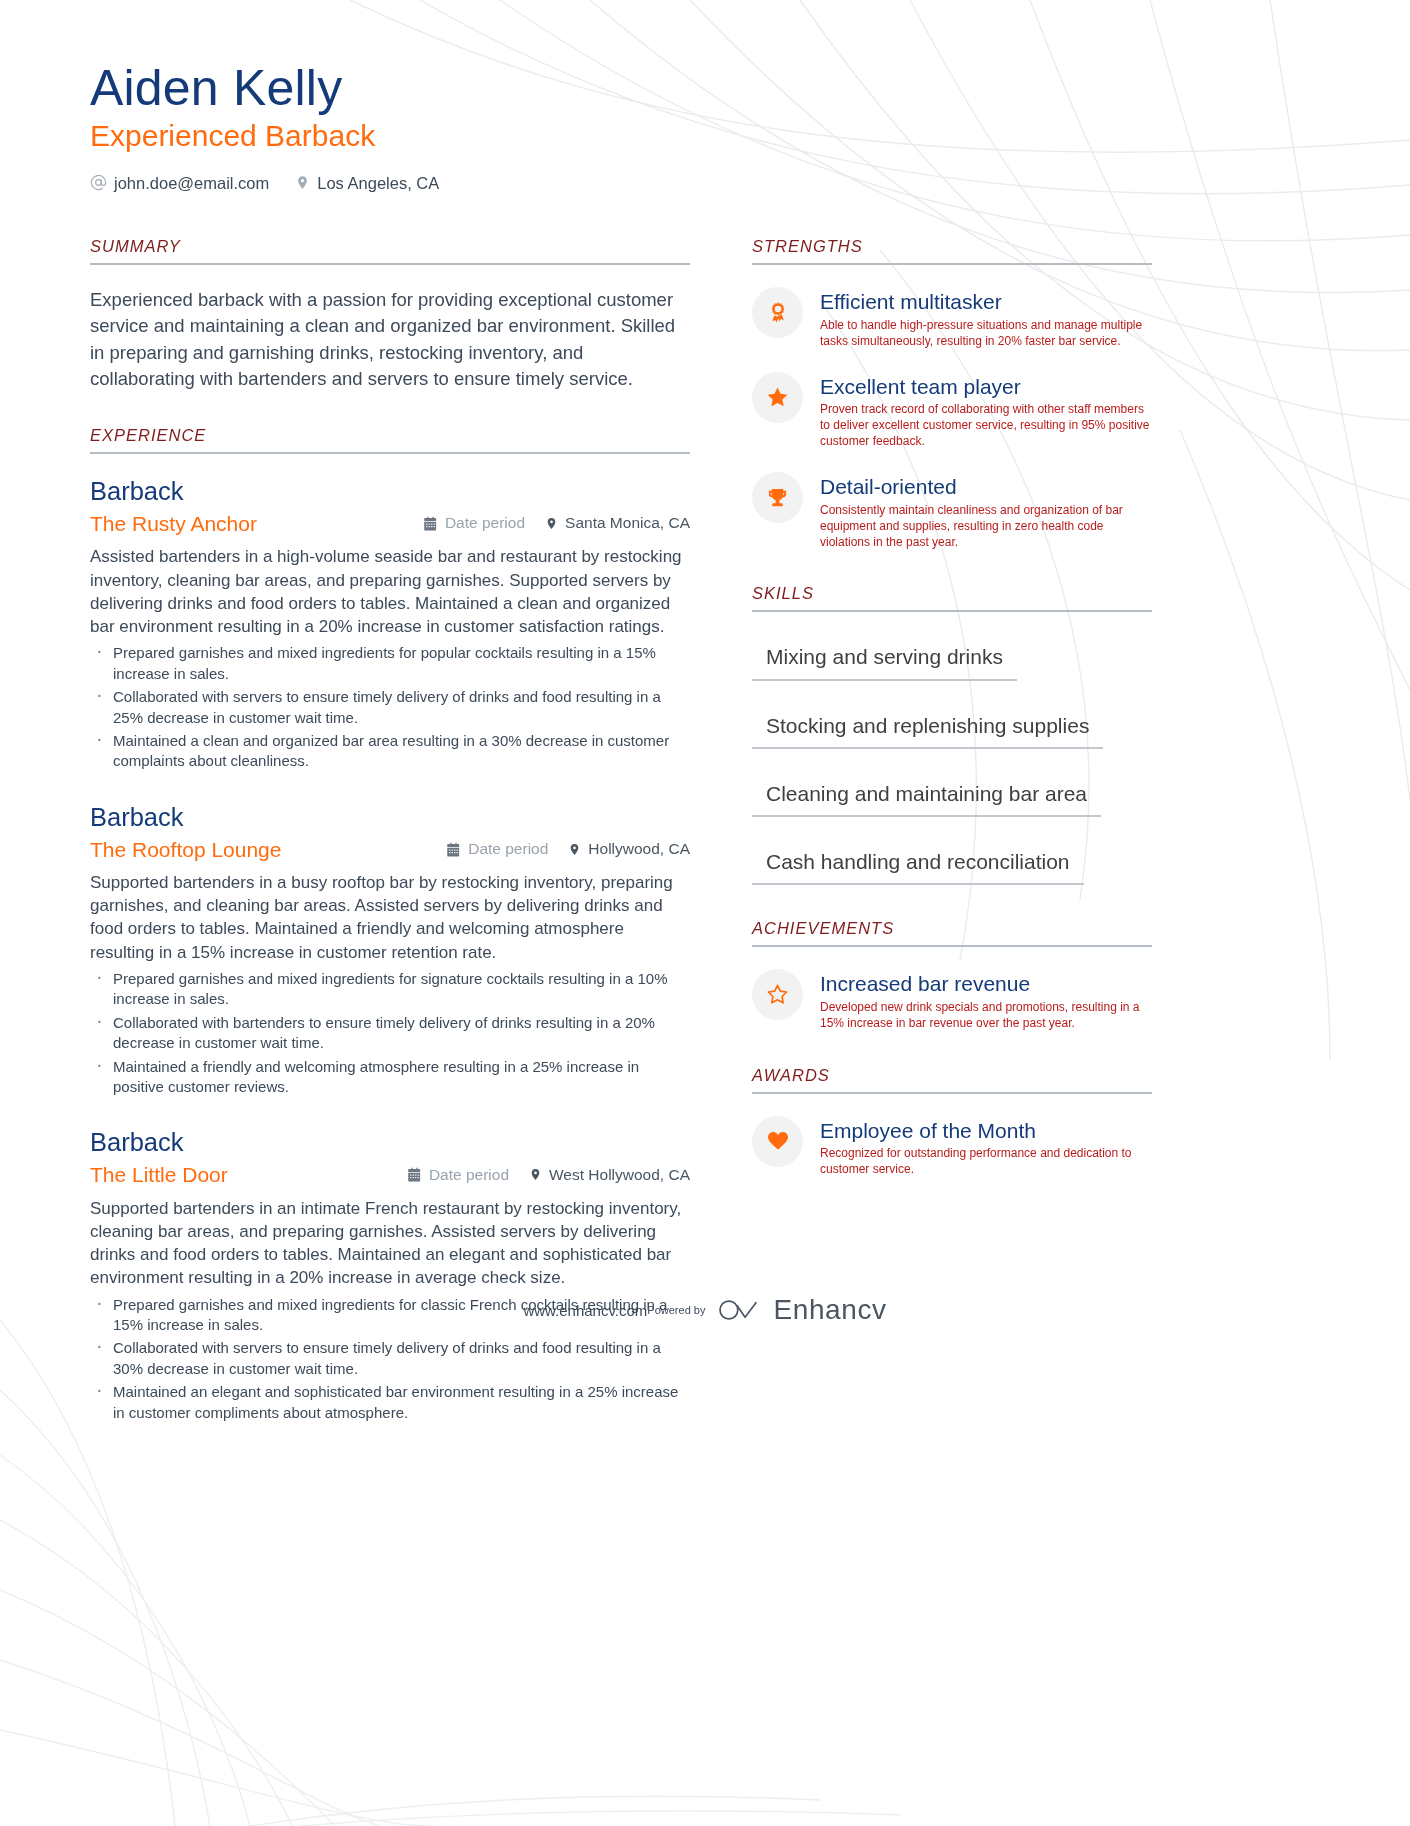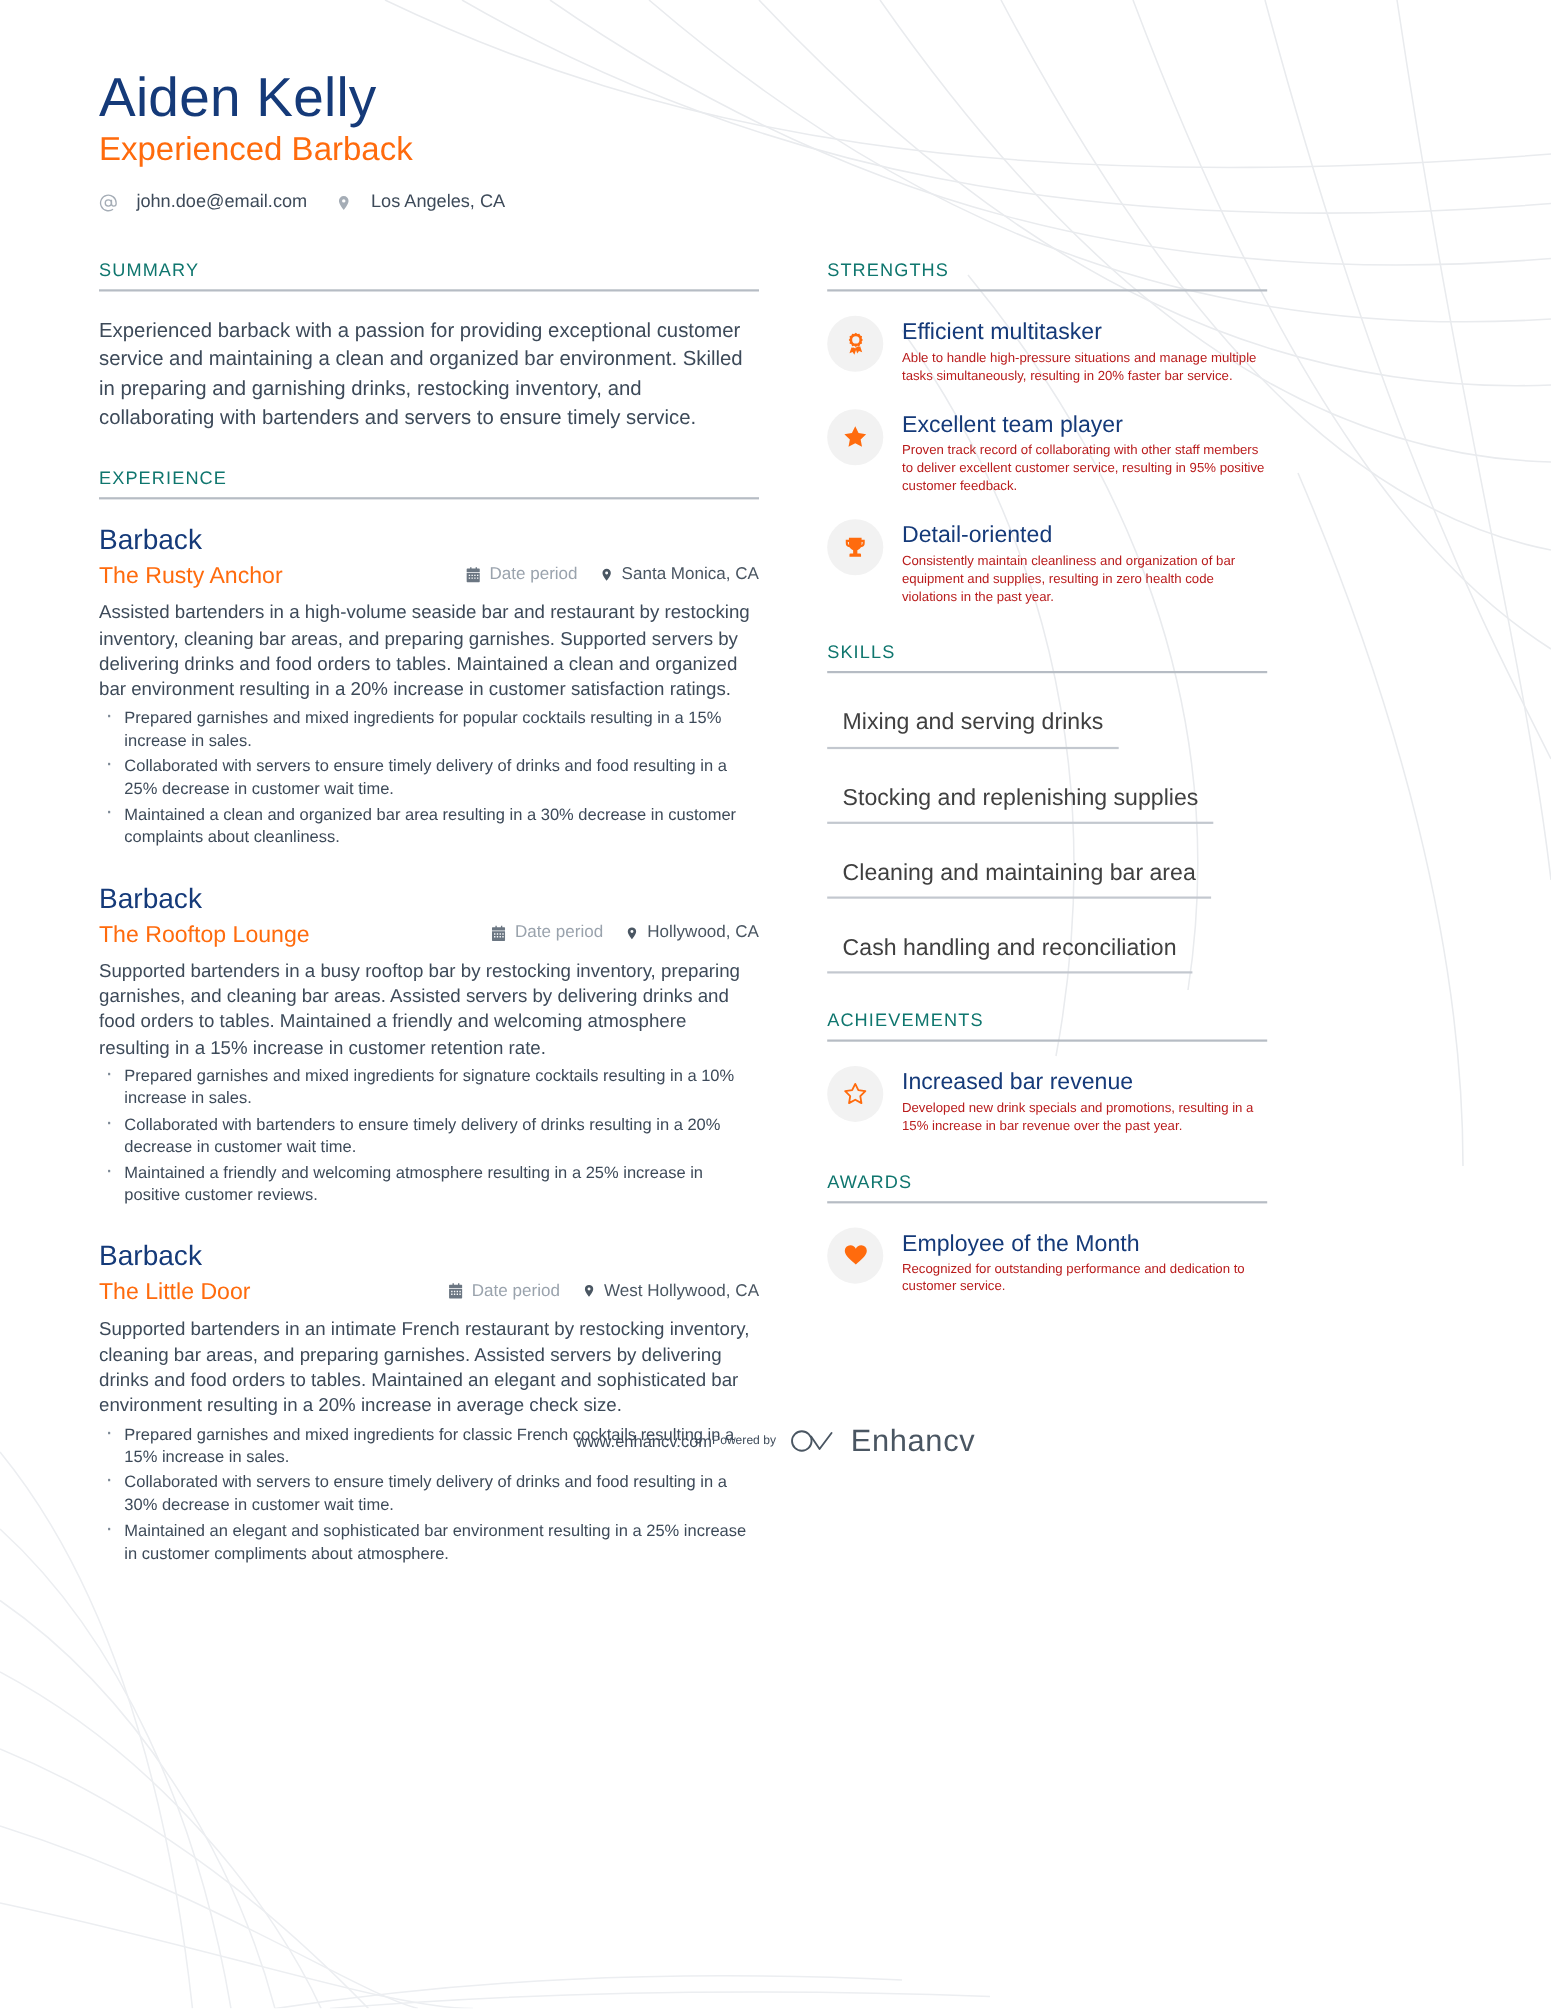--- a/index.html
+++ b/index.html
@@ -58,41 +58,42 @@
   }
 
   .contact-row {
     margin-top: 20px;
     display: flex;
     align-items: center;
     gap: 26px;
     font-size: 16.5px;
     color: #3d4a59;
   }
-  .contact-item { display: flex; align-items: flex-end; gap: 17px; }
+  .contact-item { display: flex; align-items: flex-start; gap: 7px; }
   .contact-item svg { flex: 0 0 auto; }
 
   .columns {
     display: flex;
     gap: 62px;
     align-items: flex-start;
   }
   .col-left  { width: 600px; flex: 0 0 600px; }
   .col-right { width: 400px; flex: 0 0 400px; padding-top: 0; }
 
   
   .sec-head {
     font-size: 16.5px;
     letter-spacing: 1.0px;
-    color: #0f766e;
+    color: #7f1d1d;
     font-weight: 400;
     text-transform: uppercase;
     padding-bottom: 7px;
     border-bottom: 2.5px solid #b6bcc4;
     margin-bottom: 22px;
+    font-style: italic;
   }
   .section { margin-bottom: 34px; }
 
   
   .summary-text {
     font-size: 18.5px;
     line-height: 1.42;
     color: #3d4a59;
   }
 

